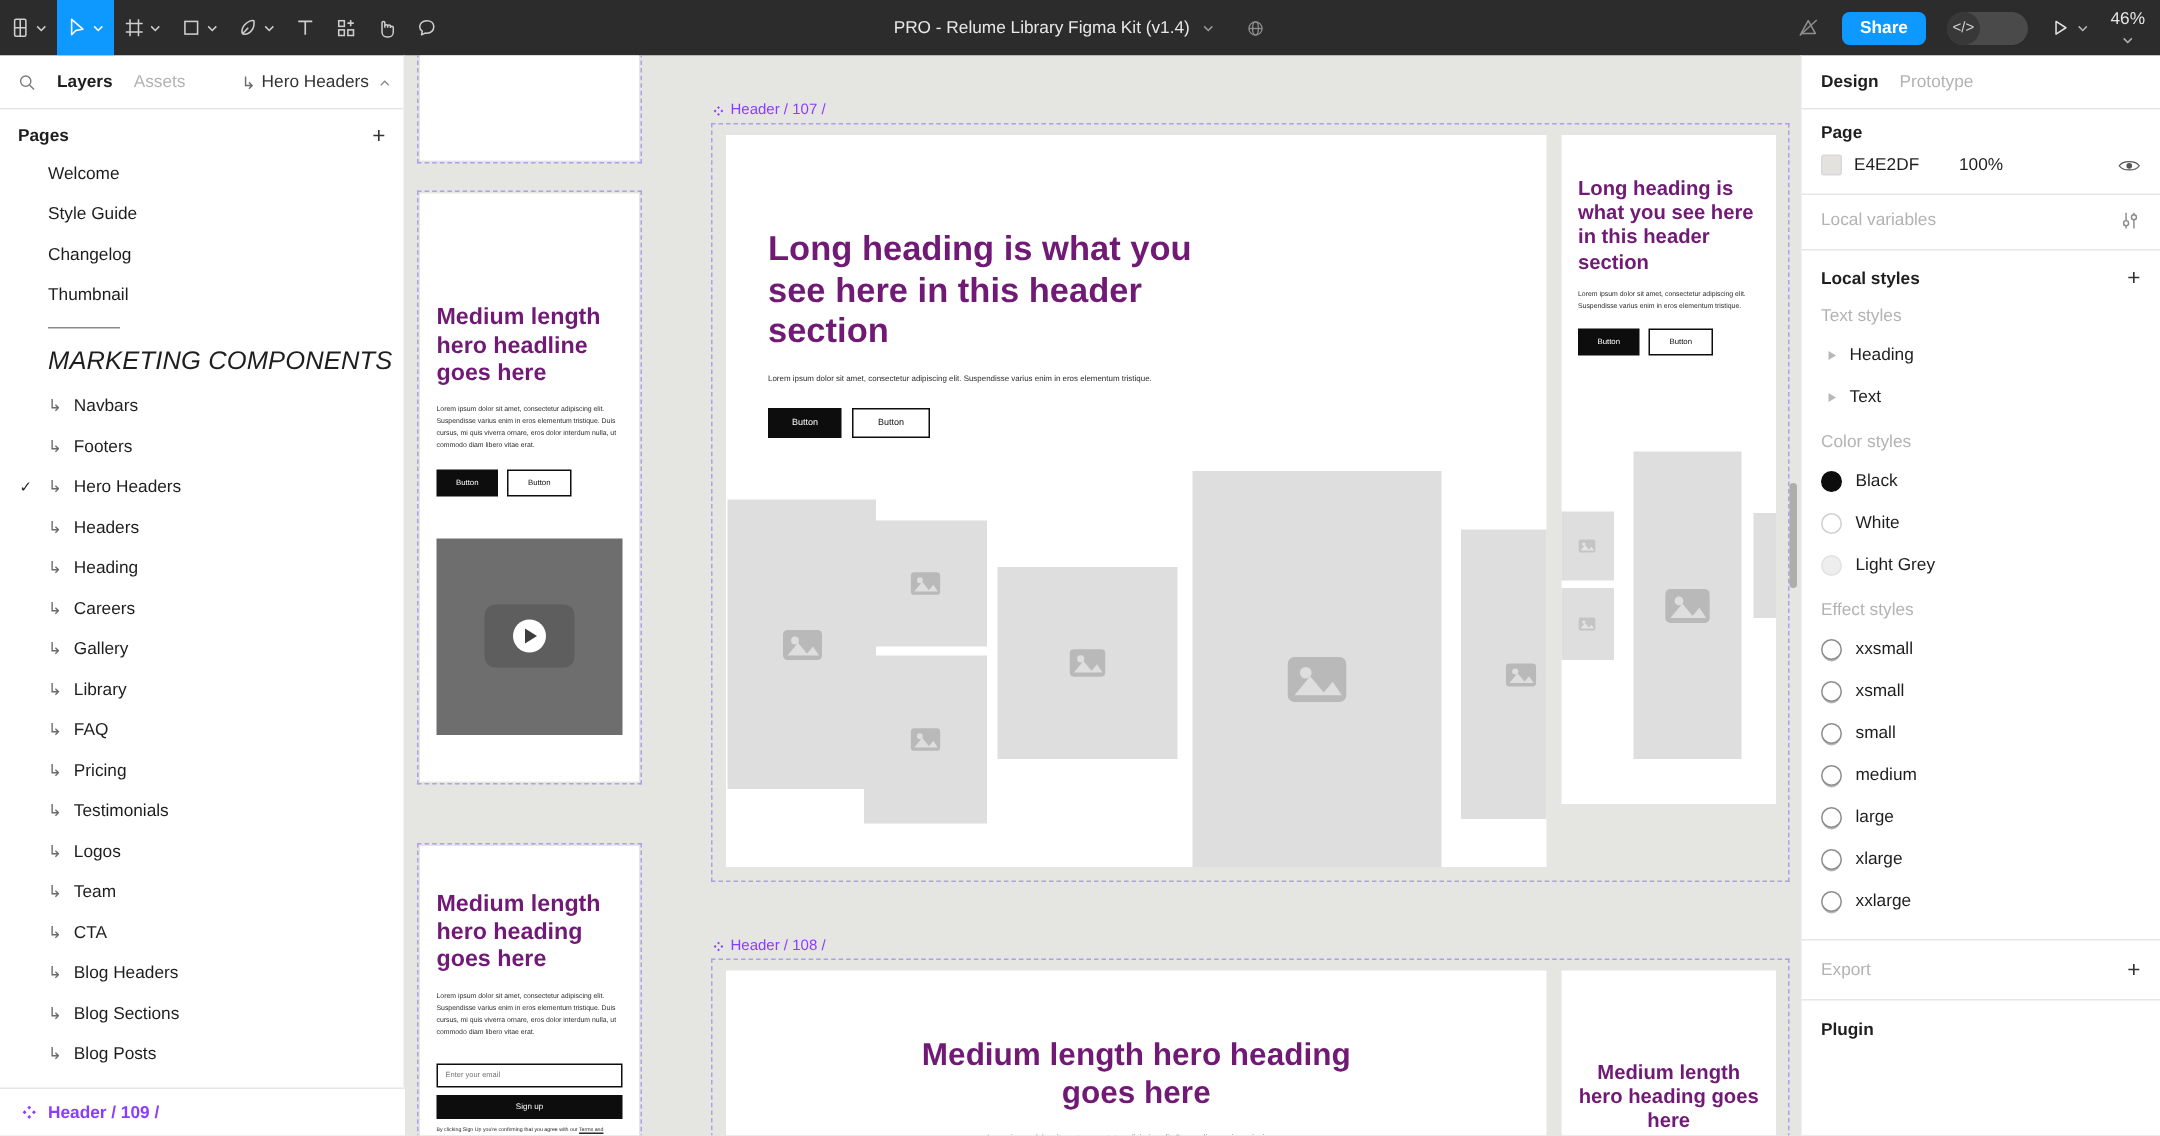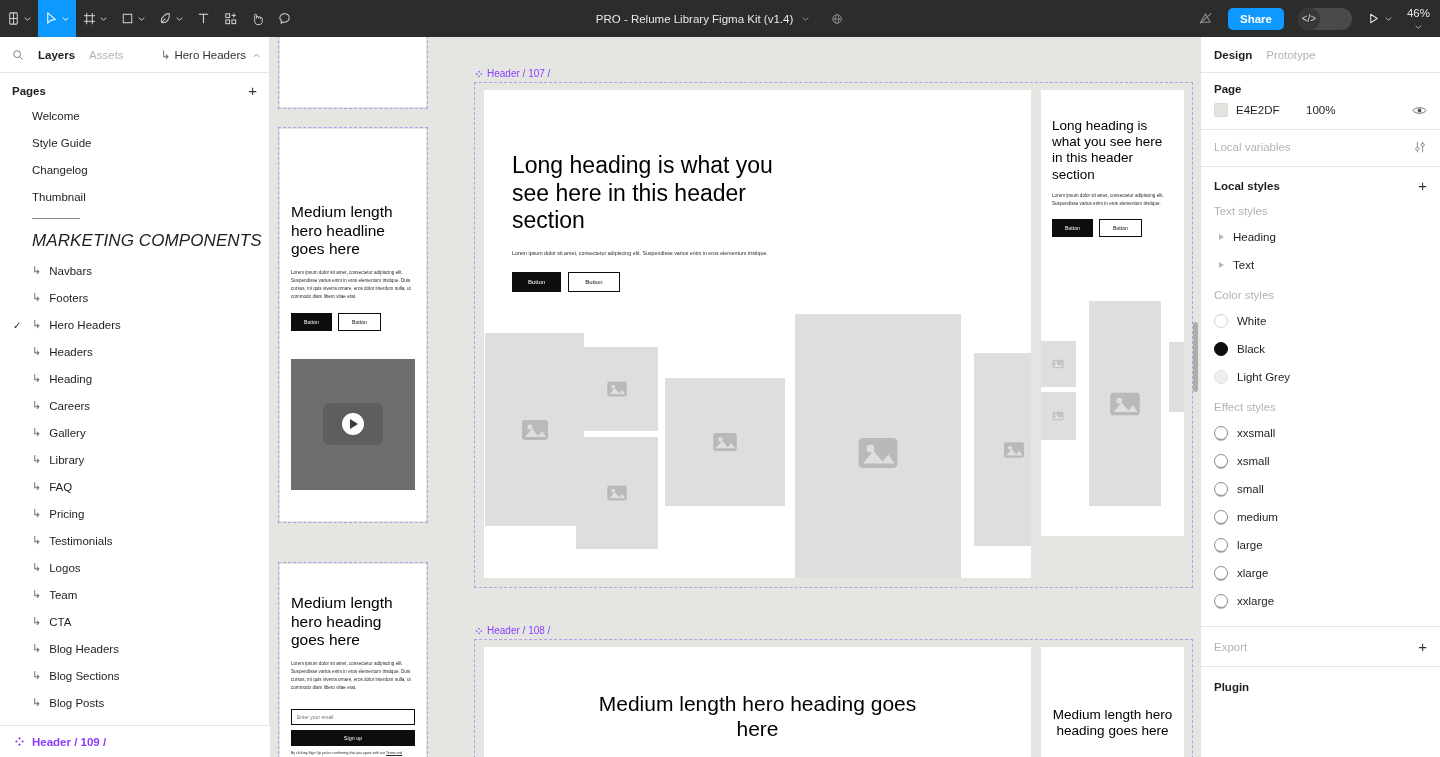--- a/index.html
+++ b/index.html
@@ -164,21 +164,21 @@
     width: 60px; height: 42px; border-radius: 7px; background: rgba(90,90,90,.75);
     display: flex; align-items: center; justify-content: center;
   }
   .play-circle {
     width: 22px; height: 22px; border-radius: 50%; background: #fff;
     display: flex; align-items: center; justify-content: center;
   }
   .play-tri { width: 0; height: 0; border-left: 8px solid #3d3d3d;
     border-top: 5px solid transparent; border-bottom: 5px solid transparent;
     margin-left: 2px; }
-  .h-title { font-weight: normal; color: #000000; line-height: 1.2; }
+  .h-title { font-weight: bold; color: #701a75; line-height: 1.2; }
   .h-body { color: #2b2b2b; }
   .btn-dark { background: #0d0d0d; color: #fff; display: inline-flex;
     align-items: center; justify-content: center; cursor: pointer; }
   .btn-light { background: #fff; color: #0d0d0d; border: 1px solid #0d0d0d;
     display: inline-flex; align-items: center; justify-content: center; cursor: pointer; }
   .email-input {
     border: 1px solid #0d0d0d; background: #fff; width: 100%;
     font-family: "Liberation Sans", sans-serif;
   }
   .signup-btn {
@@ -622,26 +622,26 @@
         <span class="tri"></span>
         <span>Heading</span>
       </div>
       <div class="style-row">
         <span class="tri"></span>
         <span>Text</span>
       </div>
 
       <div class="rp-sub">Color styles</div>
       <div class="style-row">
+        <span class="dot" style="background:#0d0d0d; border-color:#0d0d0d;"></span>
+        <span>Black</span>
+      </div>
+      <div class="style-row">
         <span class="dot" style="background:#ffffff;"></span>
         <span>White</span>
-      </div>
-      <div class="style-row">
-        <span class="dot" style="background:#0d0d0d; border-color:#0d0d0d;"></span>
-        <span>Black</span>
       </div>
       <div class="style-row">
         <span class="dot" style="background:#eeeeee; border-color:#e2e2e2;"></span>
         <span>Light Grey</span>
       </div>
 
       <div class="rp-sub">Effect styles</div>
       <div class="style-row">
         <span class="dot" style="background:#fff; border-color:#8c8c8c; box-shadow:0 2px 0 -1px #b5b5b5;"></span>
         <span>xxsmall</span>

